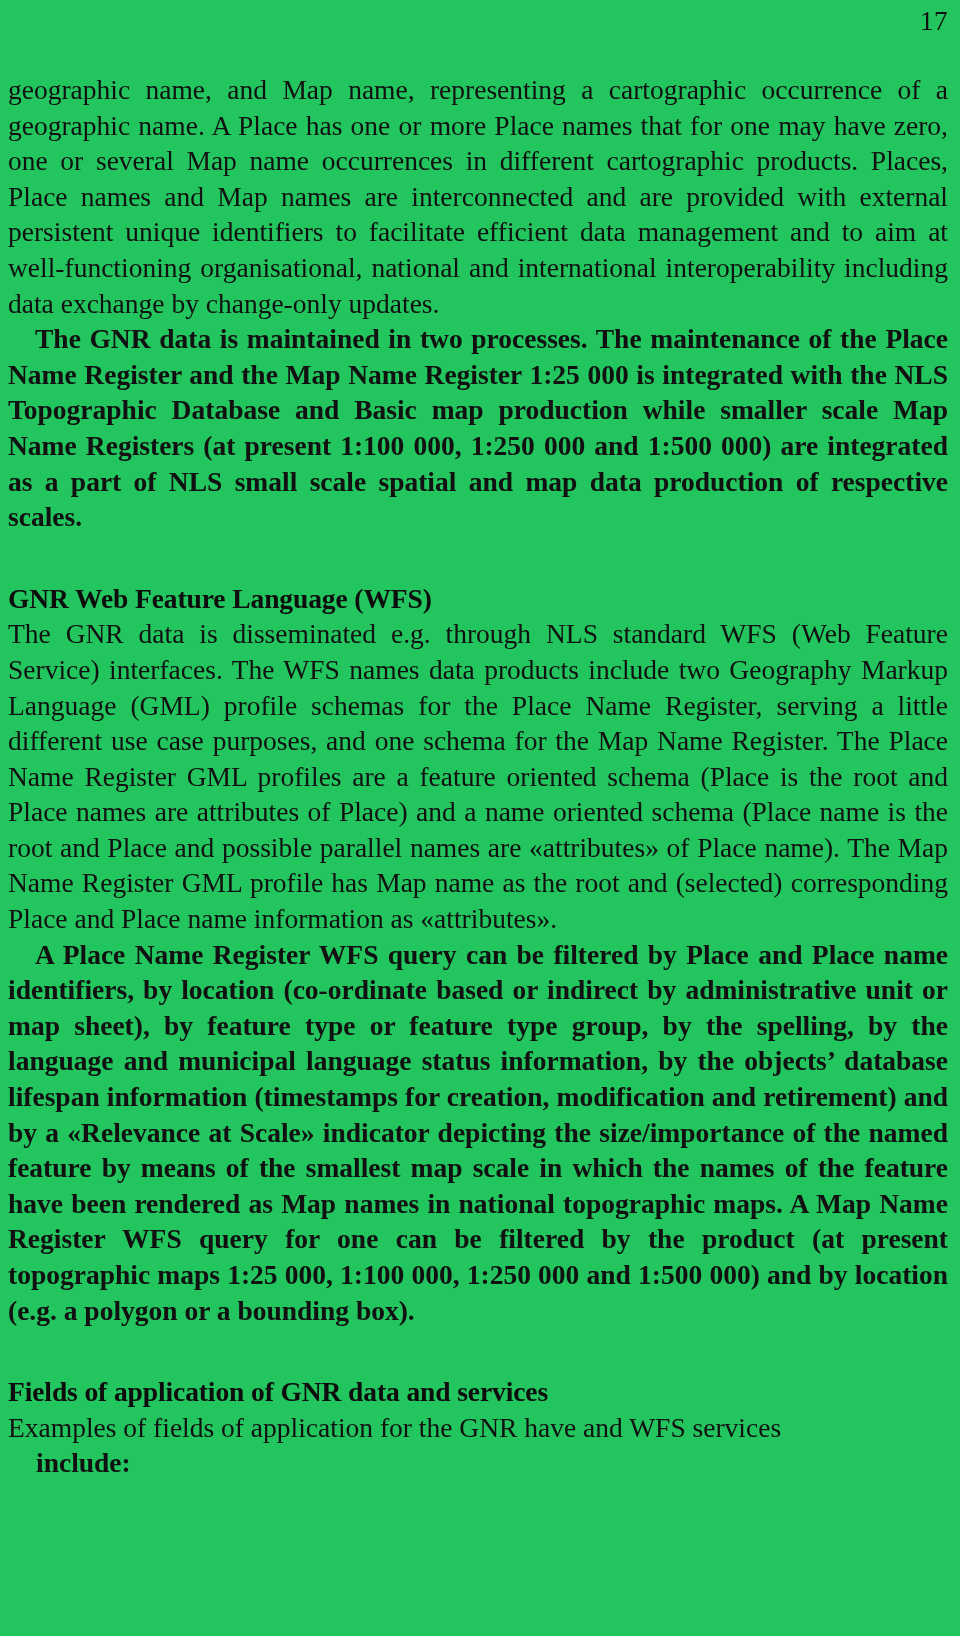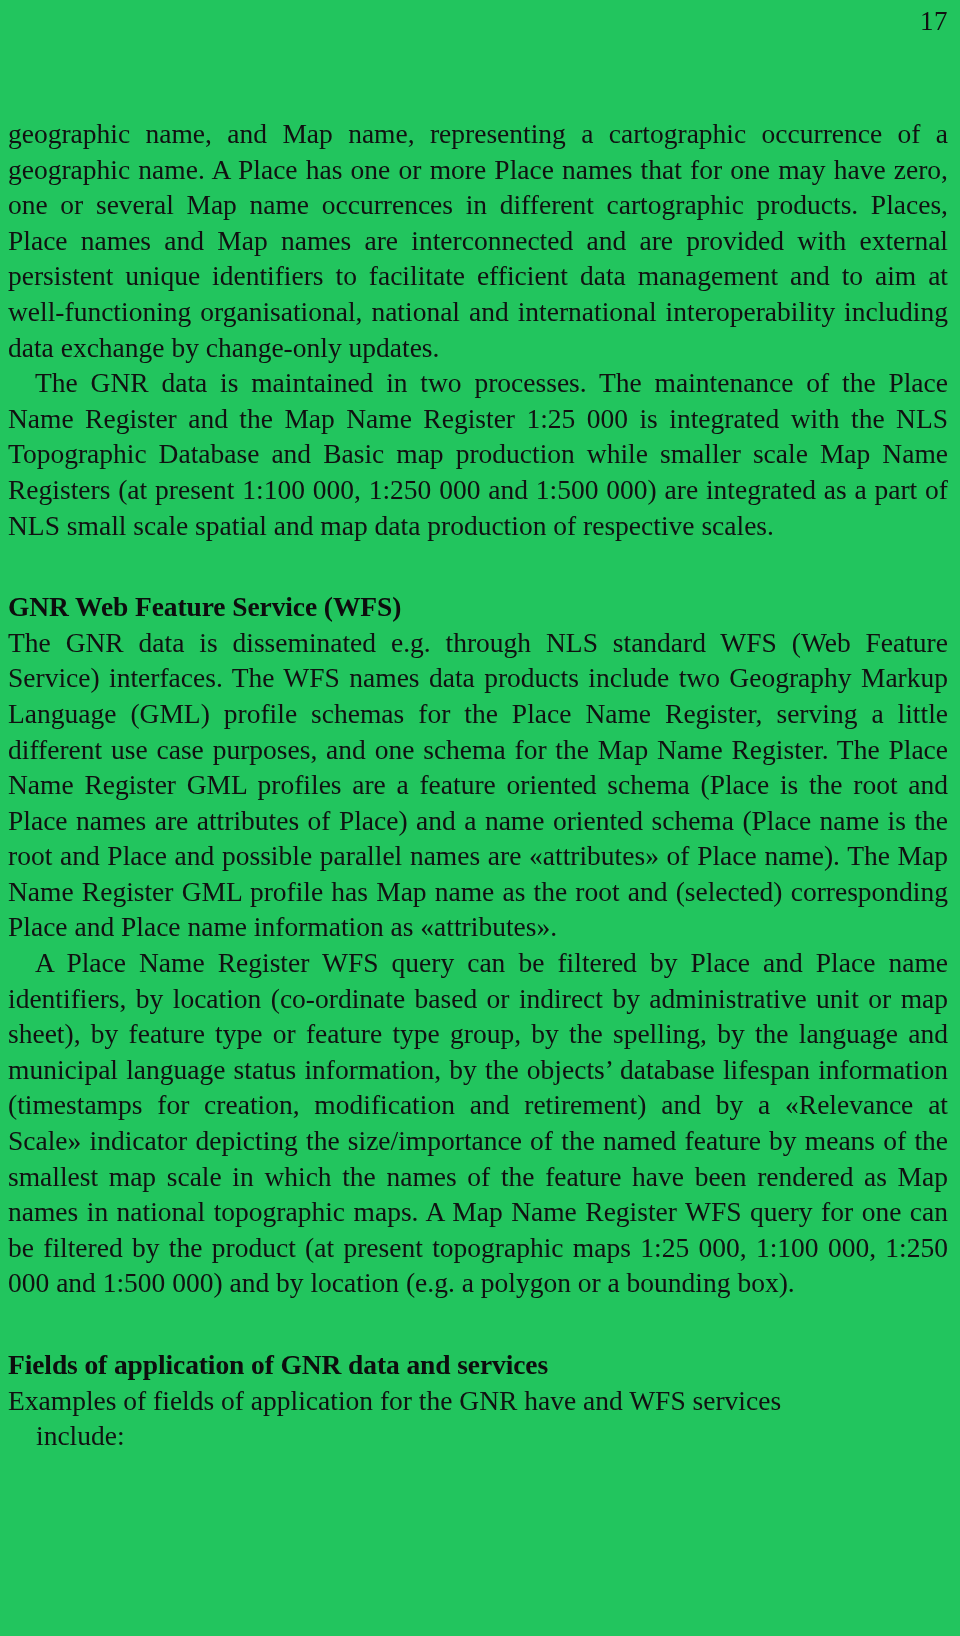--- a/index.html
+++ b/index.html
@@ -26,36 +26,36 @@
     line-height: 34px;
     font-family: "Liberation Serif", "DejaVu Serif", serif;
     color: #111111;
     letter-spacing: 0.5px;
   }
   .body-col {
     position: absolute;
     left: 8px;
     top: 72px;
     width: 940px;
-    margin-top: 44px;
   }
   p.para {
     margin: 0;
     padding: 0;
     font-size: 27.5px;
     line-height: 35.6px;
     text-align: justify;
     text-justify: inter-word;
     -webkit-hyphens: none;
     hyphens: none;
     word-spacing: 0px;
     color: #111111;
   }
   p.para.indent {
     text-indent: 27px;
+    font-weight: bold;
   }
   p.para.last-line-natural {
     text-align-last: left;
   }
   h2.heading {
     margin: 0;
     padding: 0;
     font-size: 27.5px;
     line-height: 35.6px;
     font-weight: bold;
@@ -64,38 +64,39 @@
     letter-spacing: -0.1px;
   }
   .gap-heading { height: 46px; }
   .hang-line {
     margin: 0;
     padding: 0;
     font-size: 27.5px;
     line-height: 35.6px;
     text-align: left;
     text-indent: 28px;
+    font-weight: bold;
   }
 </style>
 </head>
 <body>
 
 <div class="page">
 
   <div class="page-number">17</div>
 
   <div class="body-col">
 
     <p class="para">geographic name, and Map name, representing a cartographic occurrence of a geographic name. A Place has one or more Place names that for one may have zero, one or several Map name occurrences in different cartographic products. Places, Place names and Map names are interconnected and are provided with external persistent unique identifiers to facilitate efficient data management and to aim at well-functioning organisational, national and international interoperability including data exchange by change-only updates.</p>
 
     <p class="para indent">The GNR data is maintained in two processes. The maintenance of the Place Name Register and the Map Name Register 1:25 000 is integrated with the NLS Topographic Database and Basic map production while smaller scale Map Name Registers (at present 1:100 000, 1:250 000 and 1:500 000) are integrated as a part of NLS small scale spatial and map data production of respective scales.</p>
 
     <div class="gap-heading"></div>
 
-    <h2 class="heading">GNR Web Feature Service (WFS)</h2>
+    <h2 class="heading">GNR Web Feature Language (WFS)</h2>
 
     <p class="para">The GNR data is disseminated e.g. through NLS standard WFS (Web Feature Service) interfaces. The WFS names data products include two Geography Markup Language (GML) profile schemas for the Place Name Register, serving a little different use case purposes, and one schema for the Map Name Register. The Place Name Register GML profiles are a feature oriented schema (Place is the root and Place names are attributes of Place) and a name oriented schema (Place name is the root and Place and possible parallel names are «attributes» of Place name). The Map Name Register GML profile has Map name as the root and (selected) corresponding Place and Place name information as «attributes».</p>
 
     <p class="para indent">A Place Name Register WFS query can be filtered by Place and Place name identifiers, by location (co-ordinate based or indirect by administrative unit or map sheet), by feature type or feature type group, by the spelling, by the language and municipal language status information, by the objects’ database lifespan information (timestamps for creation, modification and retirement) and by a «Relevance at Scale» indicator depicting the size/importance of the named feature by means of the smallest map scale in which the names of the feature have been rendered as Map names in national topographic maps. A Map Name Register WFS query for one can be filtered by the product (at present topographic maps 1:25 000, 1:100 000, 1:250 000 and 1:500 000) and by location (e.g. a polygon or a bounding box).</p>
 
     <div class="gap-heading"></div>
 
     <h2 class="heading">Fields of application of GNR data and services</h2>
 
     <p class="para last-line-natural">Examples of fields of application for the GNR have and WFS services</p>

